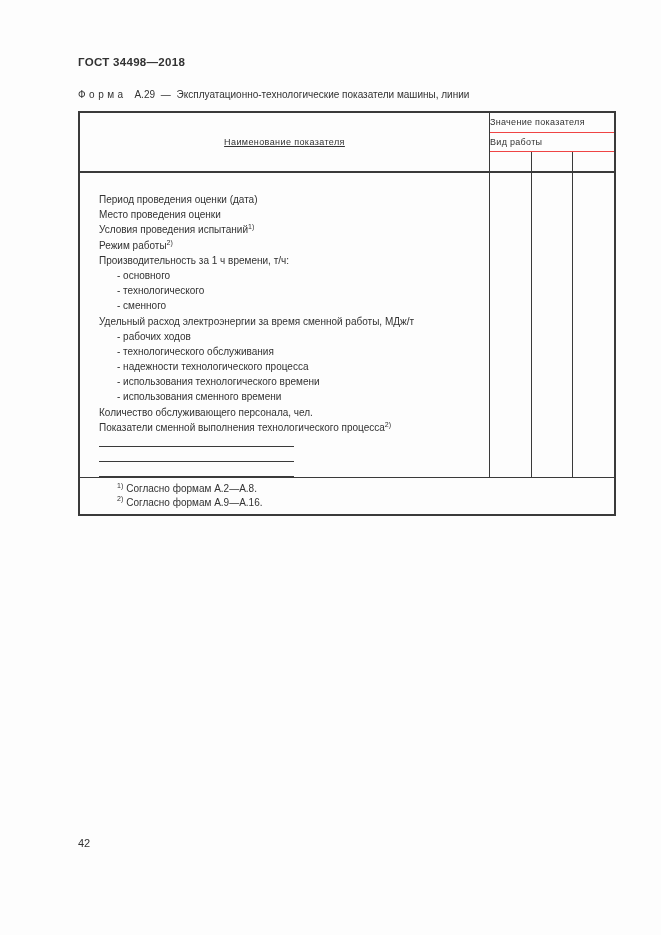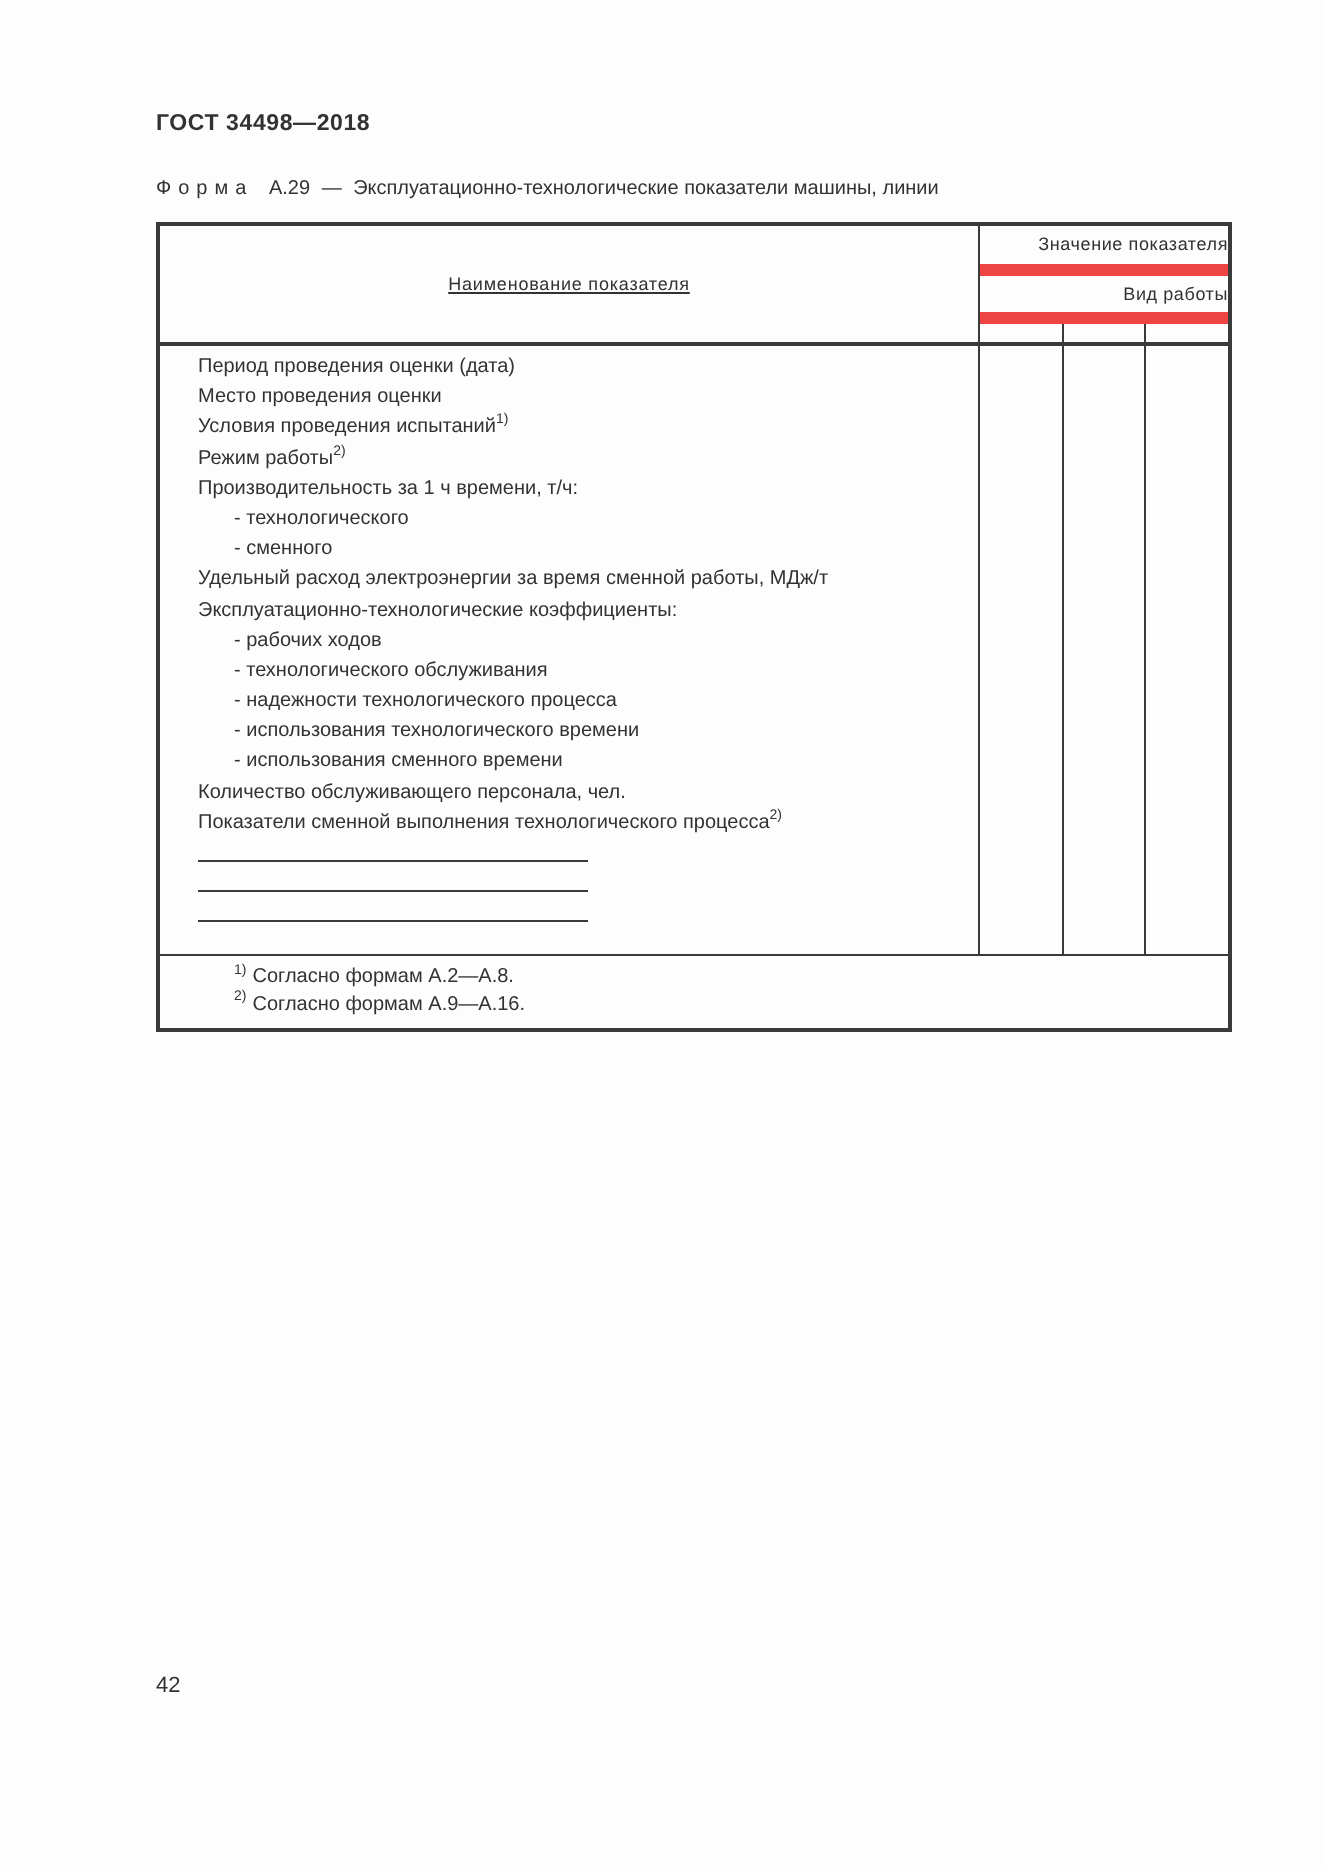--- a/index.html
+++ b/index.html
@@ -67,39 +67,39 @@
   .right-head {
     position: absolute;
     left: 409px; top: 0;
     width: 125px; height: 58px;
     border-left: 1px solid #3a3a3a;
     box-sizing: border-box;
   }
   .value-group, .work-type {
     height: 19px;
     line-height: 19px;
-    text-align: right;
-    border-bottom: 6px solid #ef4444;
+    text-align: left;
+    border-bottom: 1px solid #ef4444;
     font-size: 9px;
     letter-spacing: 0.3px;
     box-sizing: content-box;
   }
   .work-type { height: 18px; line-height: 18px; }
   .subcols { display: flex; height: 19px; }
   .subcol { flex: 1; }
   .subcol + .subcol { border-left: 1px solid #3a3a3a; }
 
   
   .tbody {
     position: relative;
     height: 304px;
   }
   .body-lines {
     position: absolute;
-    left: 0; top: 0;
+    left: 0; top: 16px;
     width: 409px;
     padding: 3px 0 0 19px;
     box-sizing: border-box;
   }
   .body-line {
     height: 15.2px;
     line-height: 15.2px;
     font-size: 10px;
     white-space: nowrap;
   }
@@ -177,24 +177,24 @@
       </div>
     </div>
 
     <div class="tbody">
       <div class="body-lines" id="body-lines">
           <div class="body-line"><span>Период проведения оценки (дата)</span></div>
           <div class="body-line"><span>Место проведения оценки</span></div>
           <div class="body-line"><span>Условия проведения испытаний</span><sup>1)</sup></div>
           <div class="body-line"><span>Режим работы</span><sup>2)</sup></div>
           <div class="body-line"><span>Производительность за 1 ч времени, т/ч:</span></div>
+          <div class="body-line indent"><span>- основного</span></div>
           <div class="body-line indent"><span>- технологического</span></div>
           <div class="body-line indent"><span>- сменного</span></div>
           <div class="body-line"><span>Удельный расход электроэнергии за время сменной работы, МДж/т</span></div>
-          <div class="body-line"><span>Эксплуатационно-технологические коэффициенты:</span></div>
           <div class="body-line indent"><span>- рабочих ходов</span></div>
           <div class="body-line indent"><span>- технологического обслуживания</span></div>
           <div class="body-line indent"><span>- надежности технологического процесса</span></div>
           <div class="body-line indent"><span>- использования технологического времени</span></div>
           <div class="body-line indent"><span>- использования сменного времени</span></div>
           <div class="body-line"><span>Количество обслуживающего персонала, чел.</span></div>
           <div class="body-line"><span>Показатели сменной выполнения технологического процесса</span><sup>2)</sup></div>
           <div class="body-line"><span class="fill-line"></span></div>
           <div class="body-line"><span class="fill-line"></span></div>
           <div class="body-line"><span class="fill-line"></span></div>

